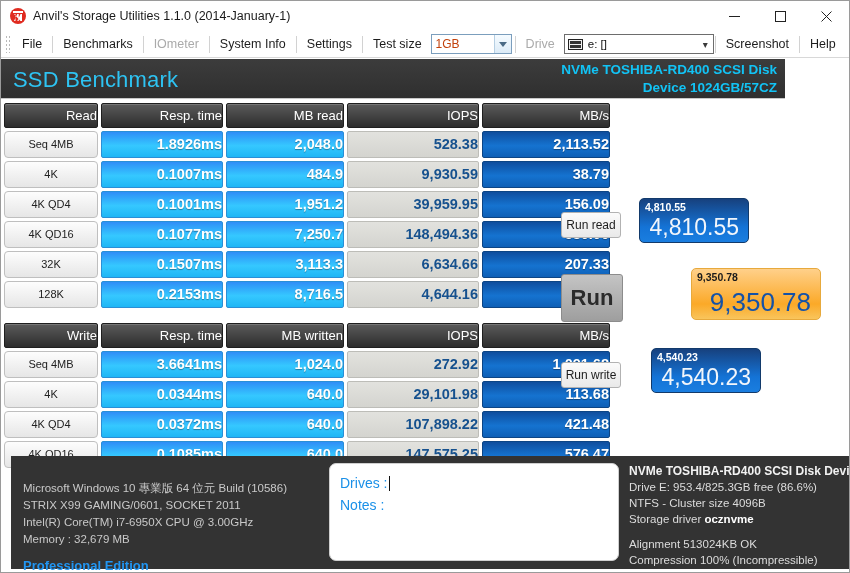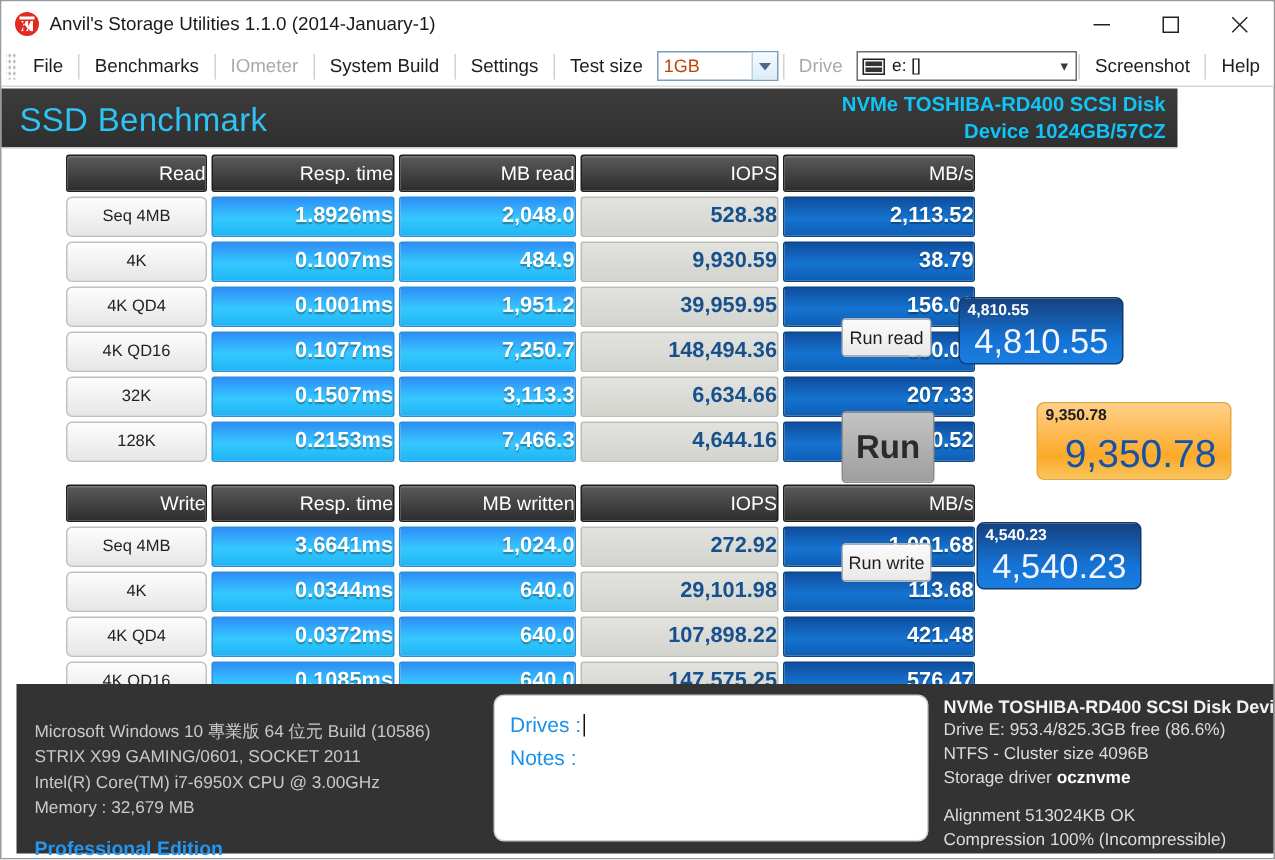--- a/index.html
+++ b/index.html
@@ -125,21 +125,21 @@
     font-size: 22px; color: #2ec3f2; letter-spacing: .2px;
   }
   .banner-dev {
     position: absolute; right: 8px; top: 2px; width: 420px;
     text-align: right;
     font-size: 13.5px; font-weight: bold; color: #12c3f5;
     line-height: 18px;
   }
 
   
-  .tables { position: absolute; left: 0; top: 99px; width: 710px; margin-left: 40px; }
+  .tables { position: absolute; left: 0; top: 99px; width: 710px; }
   table.bm {
     border-collapse: separate; border-spacing: 3px 3px;
     table-layout: fixed;
   }
   table.bm th, table.bm td { padding: 0; }
   .col-label { width: 94px; }
   .col-resp  { width: 122px; }
   .col-mb    { width: 118px; }
   .col-iops  { width: 132px; }
   .col-mbs   { width: 128px; }
@@ -296,21 +296,21 @@
   </div>
 
   <div class="menubar">
     <div class="grip"></div>
     <div class="menu-item">File</div>
     <div class="menu-sep"></div>
     <div class="menu-item">Benchmarks</div>
     <div class="menu-sep"></div>
     <div class="menu-item disabled">IOmeter</div>
     <div class="menu-sep"></div>
-    <div class="menu-item">System Build</div>
+    <div class="menu-item">System Info</div>
     <div class="menu-sep"></div>
     <div class="menu-item">Settings</div>
     <div class="menu-sep"></div>
     <div class="menu-item">Test size</div>
     <div class="testsize-box">
       <div class="testsize-val">1GB</div>
       <div class="testsize-arrow">
           <span class="caret-dn"></span>
         </div>
     </div>
@@ -386,21 +386,21 @@
         <tr>
           <td class="lcell">32K</td>
           <td class="vcell v-resp">0.1507ms</td>
           <td class="vcell v-mb">3,113.3</td>
           <td class="vcell v-iops">6,634.66</td>
           <td class="vcell v-mbs">207.33</td>
         </tr>
         <tr>
           <td class="lcell">128K</td>
           <td class="vcell v-resp">0.2153ms</td>
-          <td class="vcell v-mb">7,466.3</td>
+          <td class="vcell v-mb">8,716.5</td>
           <td class="vcell v-iops">4,644.16</td>
           <td class="vcell v-mbs">580.52</td>
         </tr>
       </tbody>
     </table>
 
     <div style="height:9px"></div>
 
     <table class="bm">
       <colgroup>

